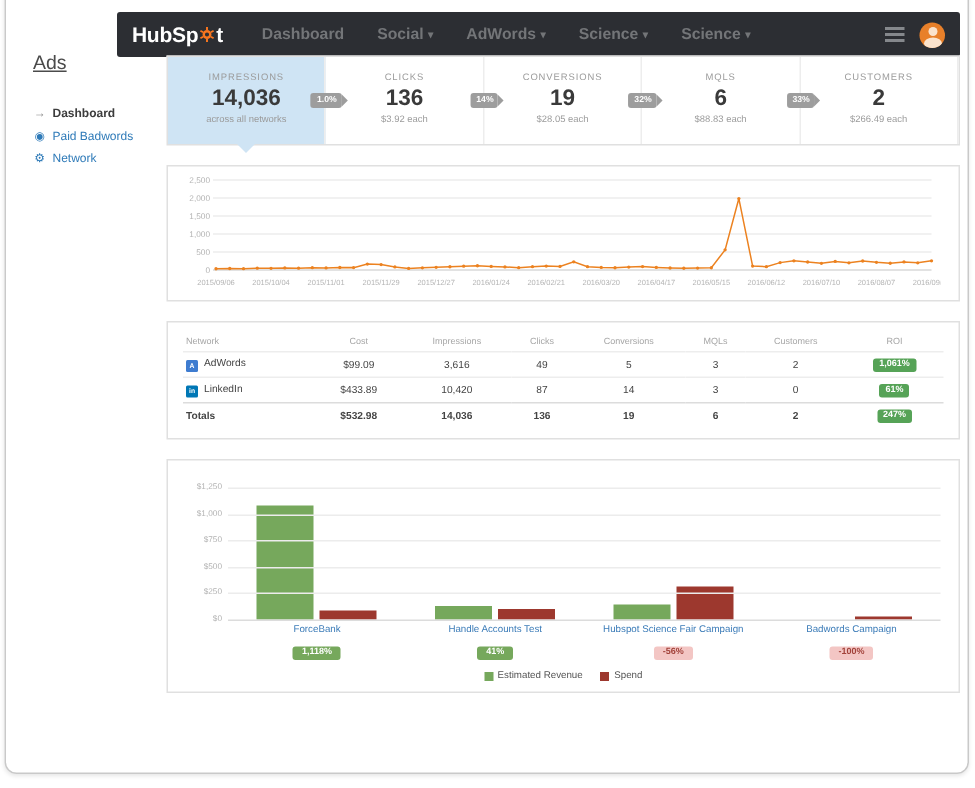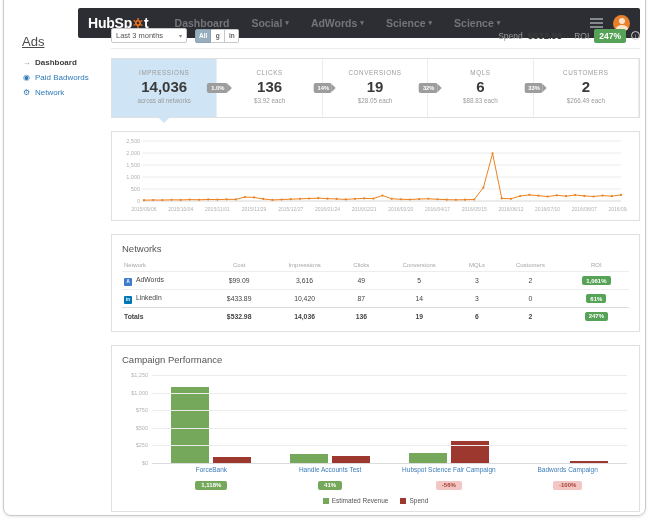--- a/index.html
+++ b/index.html
@@ -18,21 +18,21 @@
   .caret{font-size:7px;margin-left:3px;}
   .top-right{margin-left:auto;display:flex;align-items:center;gap:10px;}
   .menu-icon{display:flex;flex-direction:column;gap:2px;cursor:pointer;}
   .menu-icon i{display:block;width:13px;height:2px;background:#85888c;}
   .avatar{width:17px;height:17px;border-radius:50%;background:#e8802a;position:relative;overflow:hidden;cursor:pointer;}
   .avatar::before{content:"";position:absolute;left:5.5px;top:3px;width:6px;height:6px;border-radius:50%;background:#fbe3cc;}
   .avatar::after{content:"";position:absolute;left:2.5px;top:10px;width:12px;height:8px;border-radius:50%;background:#fbe3cc;}
 
   
   .sidebar{position:absolute;left:22px;top:34px;width:84px;}
-  .side-title{font-size:13px;color:#4b4b4b;margin-bottom:9px;text-decoration:underline;}
+  .side-title{font-size:13px;color:#4b4b4b;margin-bottom:22px;text-decoration:underline;}
   .side-item{display:flex;align-items:center;gap:4px;font-size:8px;margin-bottom:6px;cursor:pointer;}
   .side-ico{font-size:8px;width:9px;text-align:center;}
   .side-dark{color:#3c3c3c;font-weight:bold;}
   .side-dark .side-ico{color:#8a8a8a;}
   .side-link{color:#2e7ab8;}
   .side-link .side-ico{color:#2e7ab8;}
 
   
   .main{position:absolute;left:111px;top:28px;width:529px;}
   .toolbar{display:flex;align-items:center;height:21px;border-bottom:1px solid #ececec;padding-bottom:5px;}
@@ -166,38 +166,20 @@
       </div>
       <div class="side-item side-link">
         <span class="side-ico">⚙</span>
         <span>Network</span>
       </div>
     </div>
 </div>
 
 <div class="main">
 
-  <div class="toolbar">
-    <div class="select">
-      <span>Last 3 months</span>
-      <span class="sel-caret">▾</span>
-    </div>
-    <div class="nf-group">
-        <div class="nf-btn">All</div>
-        <div class="nf-btn">g</div>
-        <div class="nf-btn">in</div>
-      </div>
-    <div class="tb-right">
-      <span class="tb-label">Spend</span>
-      <span class="spend-val">$532.98</span>
-      <span class="tb-label">ROI</span>
-      <span class="roi-badge-top">247%</span>
-      <span class="info">i</span>
-    </div>
-  </div>
 
   <div class="funnel">
       <div class="fcard selected">
         <div class="ftitle">IMPRESSIONS</div>
         <div class="fvalue">14,036</div>
         <div class="fsub">across all networks</div>
       </div>
       <div class="fcard">
         <div class="ftitle">CLICKS</div>
         <div class="fvalue">136</div>
@@ -303,21 +285,20 @@
         <text x="321.53846153846155" y="74" text-anchor="middle" font-size="5" fill="#b3b3b3" font-family="Liberation Sans, sans-serif">2016/04/17</text>
         <text x="358.2307692307692" y="74" text-anchor="middle" font-size="5" fill="#b3b3b3" font-family="Liberation Sans, sans-serif">2016/05/15</text>
         <text x="394.9230769230769" y="74" text-anchor="middle" font-size="5" fill="#b3b3b3" font-family="Liberation Sans, sans-serif">2016/06/12</text>
         <text x="431.61538461538464" y="74" text-anchor="middle" font-size="5" fill="#b3b3b3" font-family="Liberation Sans, sans-serif">2016/07/10</text>
         <text x="468.3076923076923" y="74" text-anchor="middle" font-size="5" fill="#b3b3b3" font-family="Liberation Sans, sans-serif">2016/08/07</text>
         <text x="505" y="74" text-anchor="middle" font-size="5" fill="#b3b3b3" font-family="Liberation Sans, sans-serif">2016/09/04</text>
       </svg>
   </div>
 
   <div class="card panel">
-    <div class="panel-title">Networks</div>
     <table class="net">
         <thead>
           <tr>
             <th class="ta-l">Network</th>
             <th>Cost</th>
             <th>Impressions</th>
             <th>Clicks</th>
             <th>Conversions</th>
             <th>MQLs</th>
             <th>Customers</th>
@@ -353,21 +334,20 @@
             <td>19</td>
             <td>6</td>
             <td>2</td>
             <td><span class="roi-badge">247%</span></td>
           </tr>
         </tbody>
       </table>
   </div>
 
   <div class="card panel">
-    <div class="panel-title">Campaign Performance</div>
     <div class="cp-chart">
       <div class="cgroups">
           <div class="cgroup">
             <div class="bar" style="height: 76.032px; background: rgb(118, 168, 92);"></div>
             <div class="bar" style="height: 6.2656px; background: rgb(157, 56, 46);"></div>
           </div>
           <div class="cgroup">
             <div class="bar" style="height: 9.152px; background: rgb(118, 168, 92);"></div>
             <div class="bar" style="height: 6.5472px; background: rgb(157, 56, 46);"></div>
           </div>

